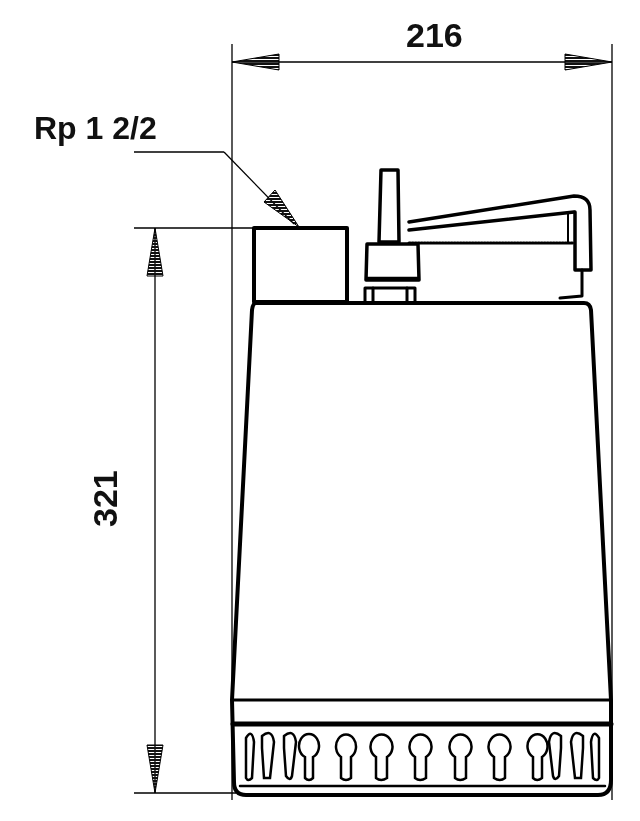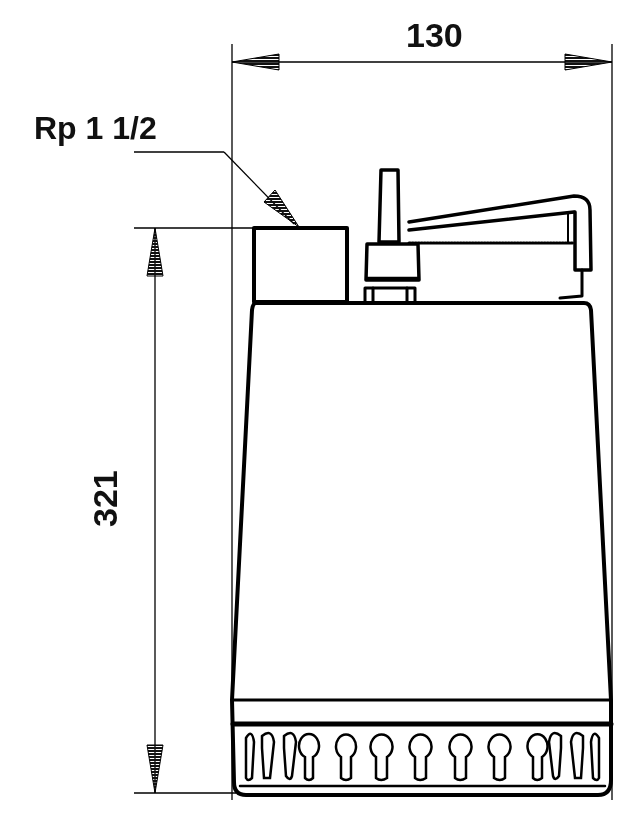--- a/index.html
+++ b/index.html
@@ -3,22 +3,22 @@
 <meta charset="utf-8">
 <style>
   html,body{margin:0;padding:0;background:#fff;}
   body{width:640px;height:821px;position:relative;overflow:hidden;font-family:"Liberation Sans",sans-serif;}
   svg{position:absolute;left:0;top:0;}
   .lbl{position:absolute;font-weight:bold;color:#111;font-size:34px;line-height:1;}
 </style>
 </head>
 <body>
 
-<div class="lbl" style="left:406px;top:18px;">130</div>
-<div class="lbl" style="left:34px;top:112px;font-size:32px;">Rp 1 1/2</div>
+<div class="lbl" style="left:406px;top:18px;">216</div>
+<div class="lbl" style="left:34px;top:112px;font-size:32px;">Rp 1 2/2</div>
 <div class="lbl" style="left:88px;top:527px;transform:rotate(-90deg);transform-origin:left top;">321</div>
 
 <svg width="640" height="821" viewBox="0 0 640 821">
   <defs>
     <pattern id="hatch" width="4" height="3" patternUnits="userSpaceOnUse">
       <rect width="4" height="2" fill="#111"></rect>
     </pattern>
   </defs>
 
   <g stroke="#000" stroke-width="1.3" fill="none">

